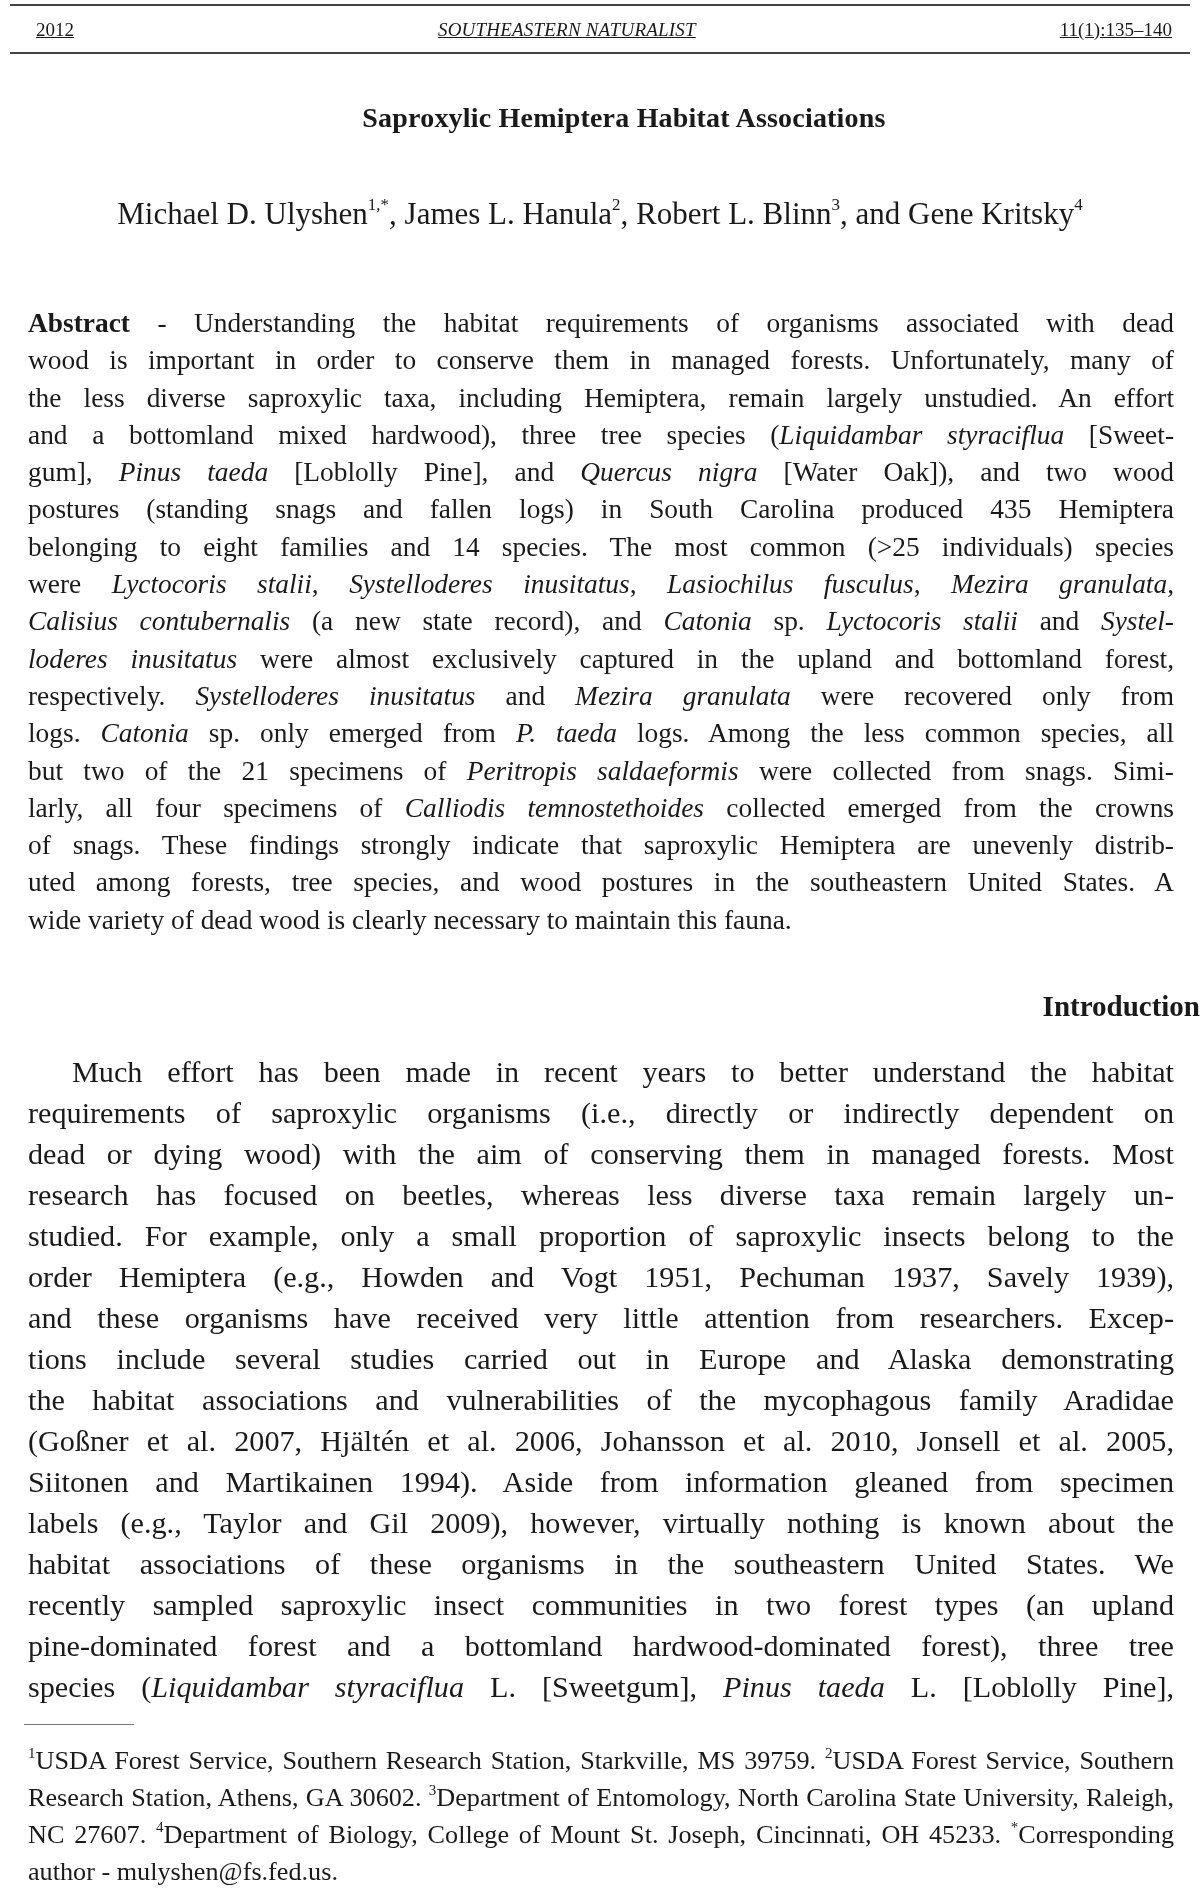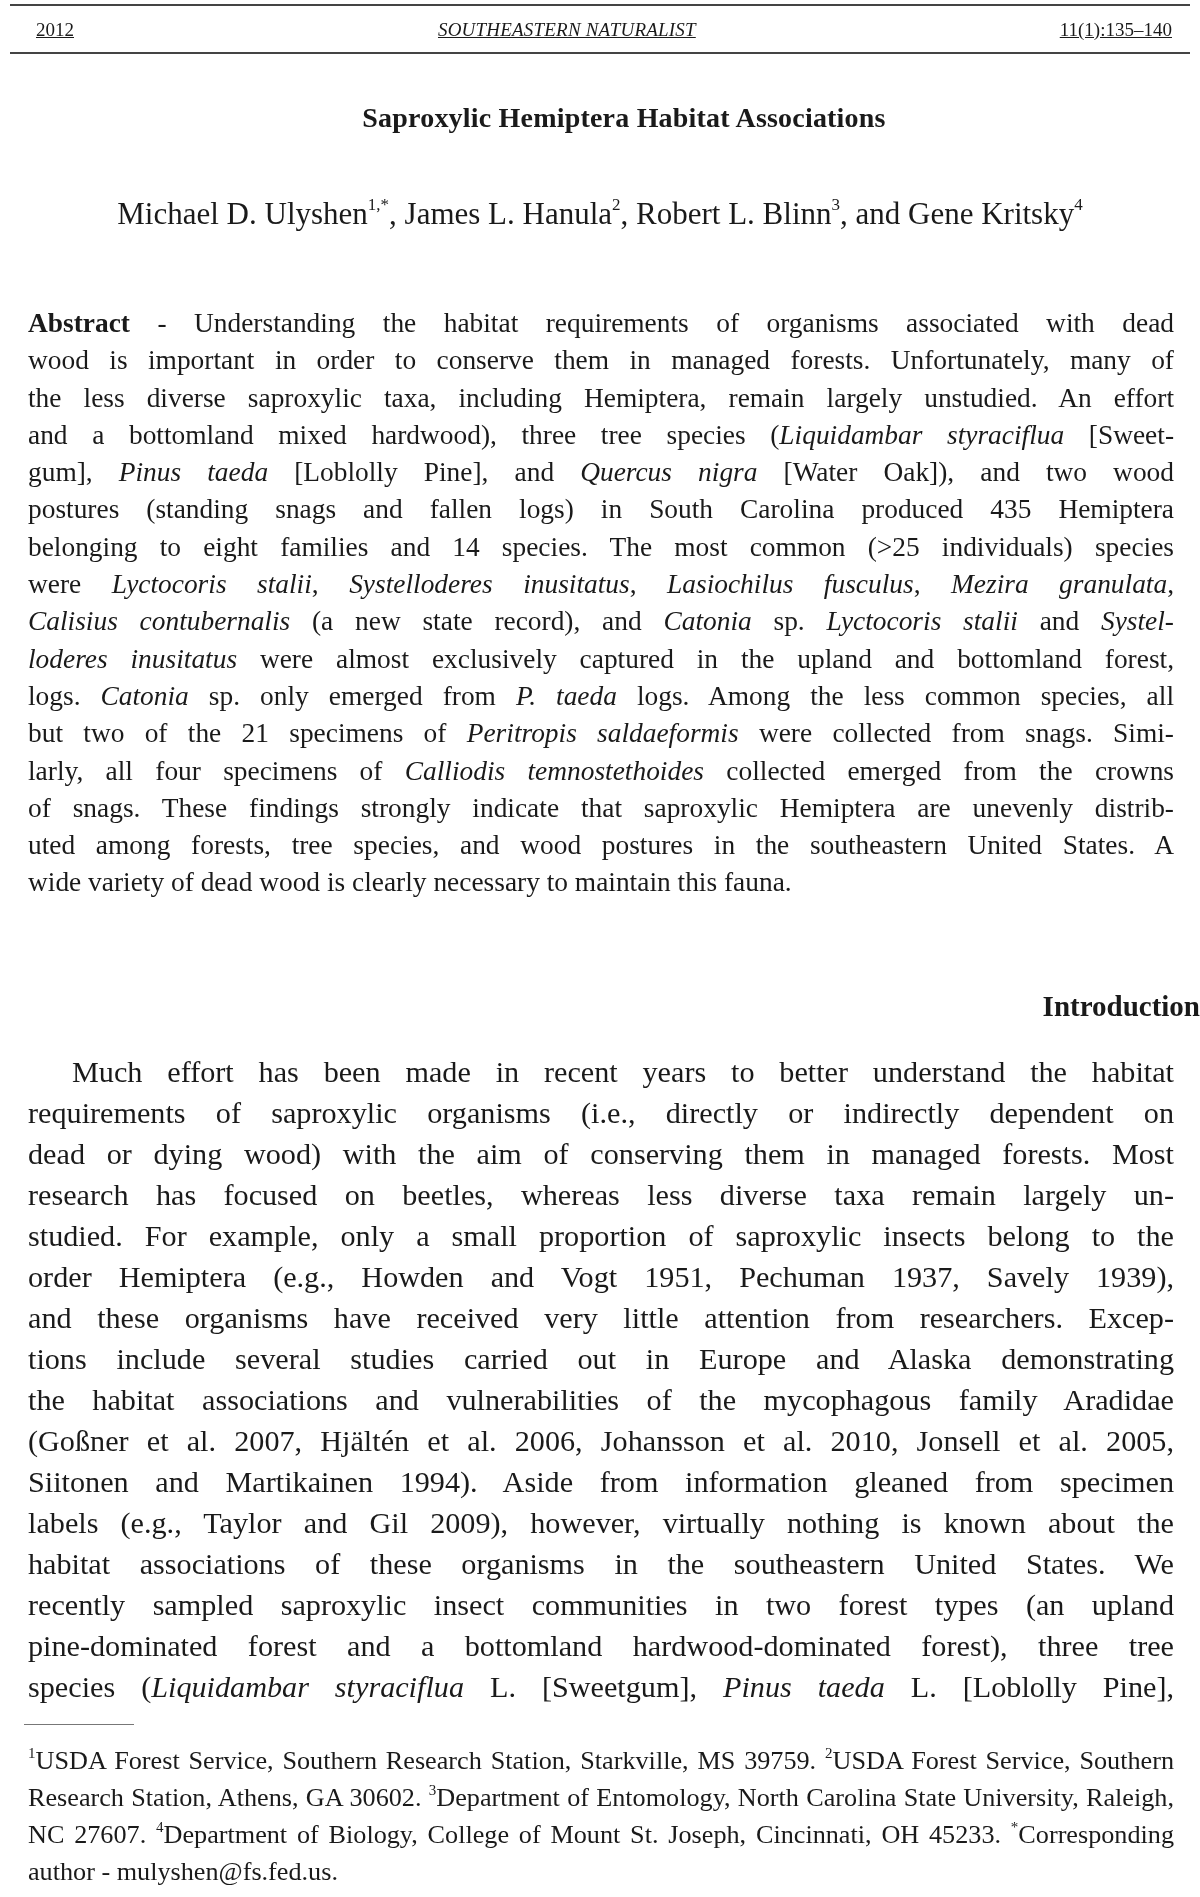--- a/index.html
+++ b/index.html
@@ -70,20 +70,21 @@
   <span class="jline"><span class="label">Abstract</span><span> - Understanding the habitat requirements of organisms associated with dead</span></span>
   <span class="jline">wood is important in order to conserve them in managed forests. Unfortunately, many of</span>
   <span class="jline">the less diverse saproxylic taxa, including Hemiptera, remain largely unstudied. An effort</span>
   <span class="jline"><span>and a bottomland mixed hardwood), three tree species (</span><i>Liquidambar styraciflua</i><span> [Sweet-</span></span>
   <span class="jline"><span>gum], </span><i>Pinus taeda</i><span> [Loblolly Pine], and </span><i>Quercus nigra</i><span> [Water Oak]), and two wood</span></span>
   <span class="jline">postures (standing snags and fallen logs) in South Carolina produced 435 Hemiptera</span>
   <span class="jline">belonging to eight families and 14 species. The most common (&gt;25 individuals) species</span>
   <span class="jline"><span>were </span><i>Lyctocoris stalii</i><span>, </span><i>Systelloderes inusitatus</i><span>, </span><i>Lasiochilus fusculus</i><span>, </span><i>Mezira granulata</i><span>,</span></span>
   <span class="jline"><i>Calisius contubernalis</i><span> (a new state record), and </span><i>Catonia</i><span> sp. </span><i>Lyctocoris stalii</i><span> and </span><i>Systel-</i></span>
   <span class="jline"><i>loderes inusitatus</i><span> were almost exclusively captured in the upland and bottomland forest,</span></span>
+  <span class="jline"><span>respectively. </span><i>Systelloderes inusitatus</i><span> and </span><i>Mezira granulata</i><span> were recovered only from</span></span>
   <span class="jline"><span>logs. </span><i>Catonia</i><span> sp. only emerged from </span><i>P. taeda</i><span> logs. Among the less common species, all</span></span>
   <span class="jline"><span>but two of the 21 specimens of </span><i>Peritropis saldaeformis</i><span> were collected from snags. Simi-</span></span>
   <span class="jline"><span>larly, all four specimens of </span><i>Calliodis temnostethoides</i><span> collected emerged from the crowns</span></span>
   <span class="jline">of snags. These findings strongly indicate that saproxylic Hemiptera are unevenly distrib-</span>
   <span class="jline">uted among forests, tree species, and wood postures in the southeastern United States. A</span>
   <span class="jline last">wide variety of dead wood is clearly necessary to maintain this fauna.</span>
 </div>
 
 <div class="section-heading">Introduction</div>
 <div class="intro" style="text-indent:0">

